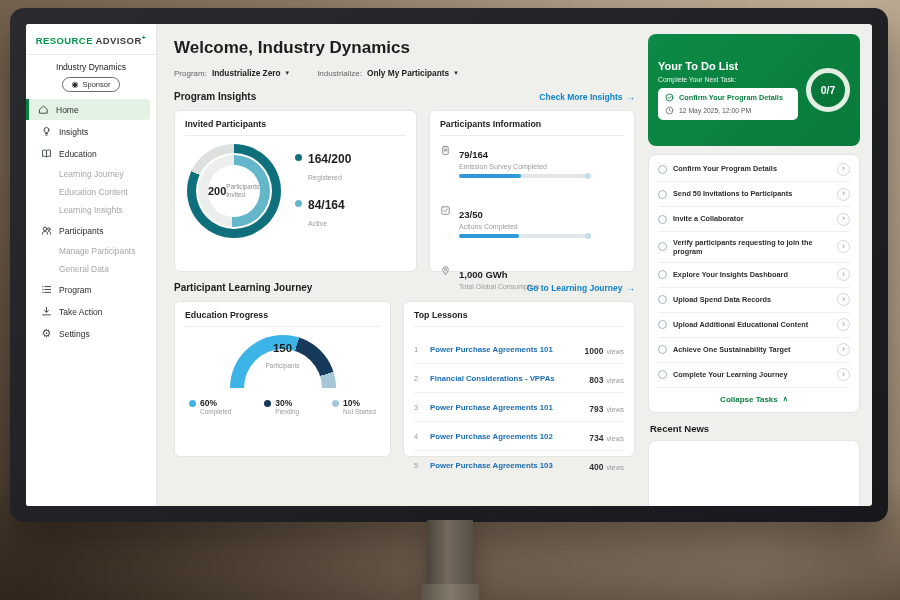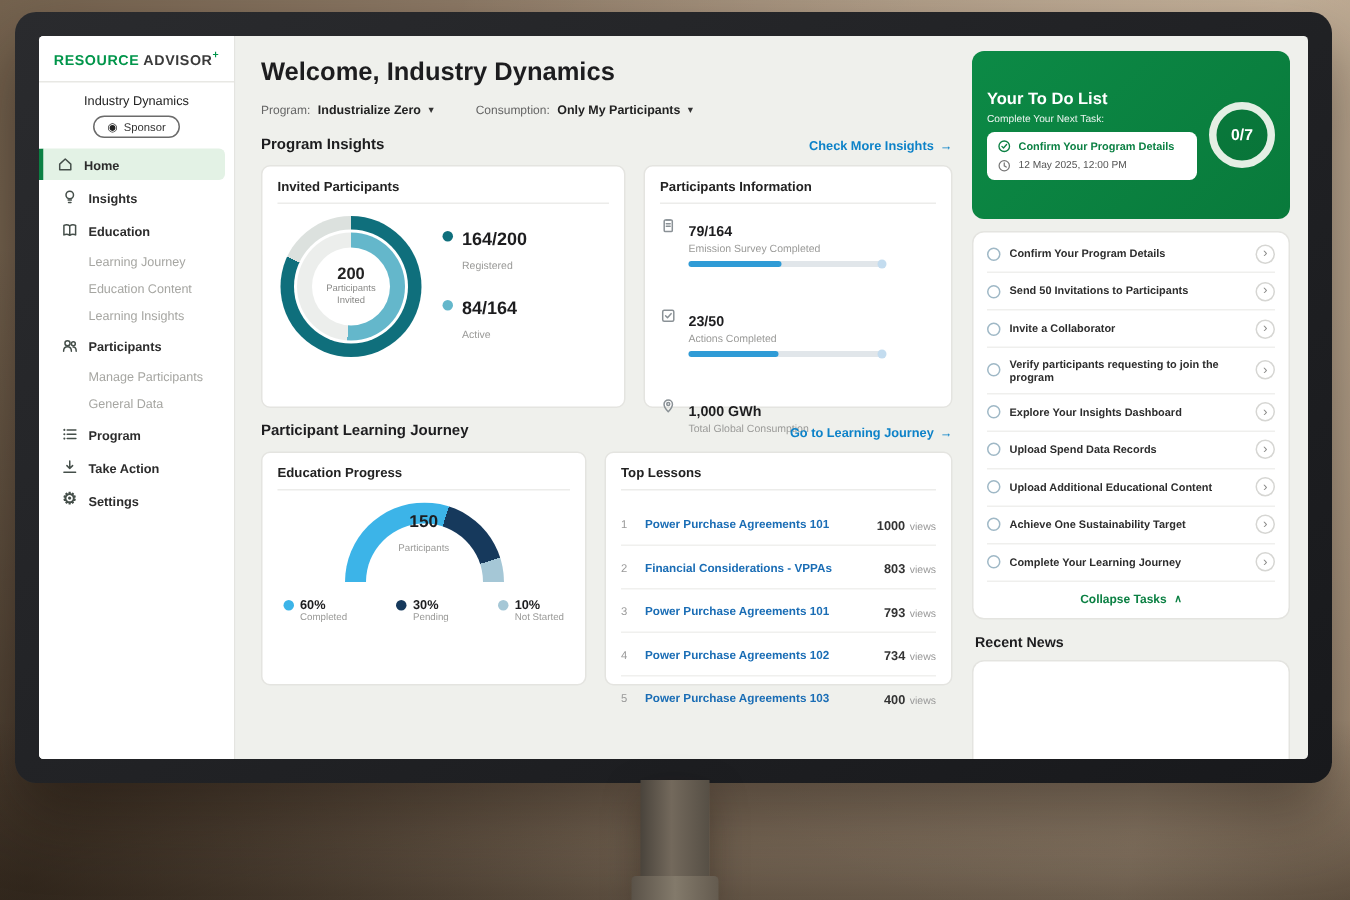--- a/index.html
+++ b/index.html
@@ -19,21 +19,21 @@
   
   .sidebar{width:131px;flex-shrink:0;background:#fff;border-right:1px solid #e4e4e0;padding-top:10px;box-sizing:border-box}
   .logo{text-align:center;font-size:9.5px;font-weight:bold;letter-spacing:.4px;white-space:nowrap}
   .logo .lr{color:#00954a}
   .logo .la{color:#3a3a3a}
   .logo sup{color:#00954a;font-size:7px}
   .side-div{height:1px;background:#e8e8e4;margin:8px 0 7px}
   .org{text-align:center;font-size:8.5px;font-weight:normal;color:#222}
   .sponsor{margin:5px auto 7px;display:flex;align-items:center;gap:4px;border:1px solid #6b6b6b;border-radius:10px;padding:2px 9px;font-size:7.5px;color:#333;width:fit-content;cursor:pointer}
   .sp-ico{font-size:8px;color:#222;line-height:1}
-  .nav-item{display:flex;align-items:center;gap:7px;padding:5px 6px 5px 12px;font-size:8.5px;font-weight:bold;color:#2c2c2c;margin:1px 6px 1px 0;border-radius:0 4px 4px 0;border-left:3px solid transparent;cursor:pointer}
+  .nav-item{display:flex;align-items:center;gap:7px;padding:5px 6px 5px 12px;font-size:8.5px;font-weight:normal;color:#2c2c2c;margin:1px 6px 1px 0;border-radius:0 4px 4px 0;border-left:3px solid transparent;cursor:pointer}
   .nav-item svg{width:11px;height:11px;flex-shrink:0;fill:none;stroke:#454f4a;stroke-width:1;stroke-linecap:round;stroke-linejoin:round}
   .nav-item .gear{font-size:11px;line-height:1;color:#454f4a;width:11px;text-align:center}
   .nav-item.active{background:#e3f2e5;border-left:3px solid #0b8043;padding-left:9px}
   .nav-sub{display:block;padding:4px 6px 4px 33px;font-size:8.4px;color:#a6a6a2;cursor:pointer}
 
   
   .main{flex:1;min-width:0;padding:12px 13px 0 17px;box-sizing:border-box}
   h1{font-size:17px;margin:2px 0 10px;color:#1d1d1f;font-weight:bold}
   .filters{display:flex;gap:28px;margin-bottom:13px;align-items:center}
   .filter{display:flex;gap:5px;align-items:center;font-size:8px;color:#666;cursor:pointer}
@@ -46,21 +46,21 @@
   .card{background:#fff;border:1px solid #e4e4e0;border-radius:6px;padding:8px 10px;box-sizing:border-box}
   .card-title{font-size:8.8px;font-weight:bold;color:#222;padding-bottom:6px;border-bottom:1px solid #ececea;margin-bottom:8px}
 
   .invited{width:243px;height:162px}
   .donut-wrap{display:flex;align-items:center;gap:14px;padding-left:2px}
   .donut{position:relative;width:94px;height:94px;flex-shrink:0}
   .dring{position:absolute;border-radius:50%}
   .d1{inset:0;background:conic-gradient(#0f6f7c 0 295deg,#dcе1de 295deg 360deg);background:conic-gradient(#0f6f7c 0 295deg,#dce1de 295deg 360deg)}
   .d2{inset:9px;background:#fff}
   .d3{inset:11px;background:conic-gradient(#64b7cb 0 184deg,#eceeec 184deg 360deg)}
-  .d4{inset:21px;background:#fff;display:flex;flex-direction:column;align-items:center;justify-content:center;text-align:center}
+  .d4{inset:21px;background:#fff;display:flex;align-items:center;justify-content:center;text-align:left}
   .d4 b{font-size:11px;color:#222;line-height:1.1}
   .d4 span{font-size:6.3px;color:#8a8a88;line-height:1.25;width:44px}
   .legend-col{display:flex;flex-direction:column;gap:14px}
   .leg{display:flex;gap:6px;align-items:flex-start}
   .dot{width:7px;height:7px;border-radius:50%;margin-top:2px;flex-shrink:0}
   .dot.teal{background:#0f6f7c}.dot.lteal{background:#64b7cb}
   .leg b{font-size:12px;color:#1d1d1f;display:block;line-height:1.2}
   .leg span{font-size:7px;color:#9a9a98}
 
   .pinfo{flex:1;height:162px}
@@ -198,21 +198,21 @@
       <main class="main">
         <h1>Welcome, Industry Dynamics</h1>
 
         <div class="filters">
           <div class="filter">
             <span>Program:</span>
             <span class="fvalue">Industrialize Zero</span>
             <span class="chev">▾</span>
           </div>
           <div class="filter">
-            <span>Consumption:</span>
+            <span>Industrialize:</span>
             <span class="fvalue">Only My Participants</span>
             <span class="chev">▾</span>
           </div>
         </div>
 
         <div class="sec-row">
           <h2>Program Insights</h2>
           <a class="seclink">
             <span>Check More Insights</span>
             <span>→</span>

